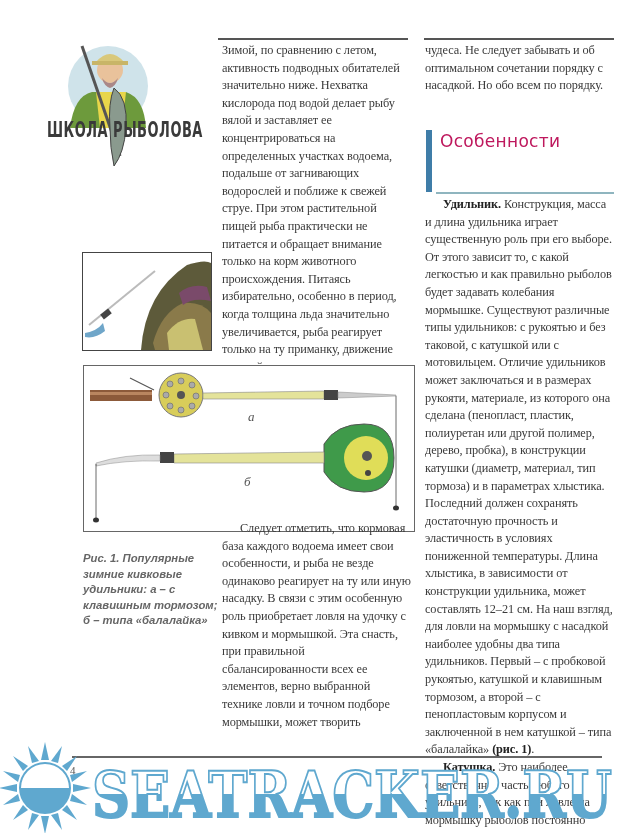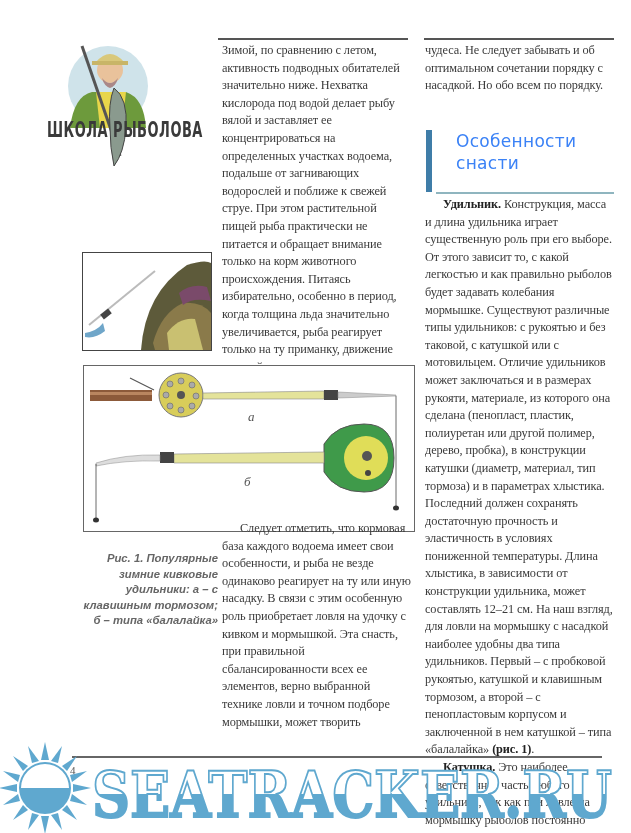--- a/index.html
+++ b/index.html
@@ -6,23 +6,23 @@
   body{width:631px;height:833px;position:relative;overflow:hidden;font-family:"Liberation Serif","DejaVu Serif",serif;color:#333;}
   .topline{position:absolute;top:38px;height:2px;background:#555;}
   .col{position:absolute;font-size:12.3px;line-height:17.6px;color:#3a3a3a;letter-spacing:-0.1px;}
   .col p{margin:0;}
   .indent{text-indent:18px;}
   .b{font-weight:bold;color:#222;margin-top:24px;}
   .logo{position:absolute;left:30px;top:28px;width:180px;height:140px;}
   .logo-text{position:absolute;left:47px;top:118px;font-family:"DejaVu Sans",sans-serif;font-size:13px;font-weight:bold;color:#3a3a3a;letter-spacing:0.5px;transform:scaleY(1.6);transform-origin:top left;}
   .photo{position:absolute;left:82px;top:252px;width:128px;height:97px;border:1.5px solid #444;overflow:hidden;background:#fff;}
   .figure{position:absolute;left:83px;top:365px;width:330px;height:165px;border:1.5px solid #666;background:#fff;}
-  .caption{position:absolute;left:83px;top:551px;width:135px;font-family:"Liberation Sans",sans-serif;font-size:11.3px;line-height:15.5px;font-style:italic;font-weight:bold;color:#666;text-align:right;}
+  .caption{position:absolute;left:83px;top:551px;width:135px;font-family:"Liberation Sans",sans-serif;font-size:11.3px;line-height:15.5px;font-style:italic;font-weight:bold;color:#666;}
   .heading-bar{position:absolute;left:426px;top:130px;width:6px;height:62px;background:#3f7da8;}
-  .heading{position:absolute;left:456px;top:130px;font-family:"DejaVu Sans",sans-serif;font-size:17px;line-height:22px;color:#3b82f6;letter-spacing:0.3px;}
+  .heading{position:absolute;left:440px;top:130px;font-family:"DejaVu Sans",sans-serif;font-size:17px;line-height:22px;color:#be185d;letter-spacing:0.3px;}
   .heading-rule{position:absolute;left:436px;top:192px;width:178px;height:1.5px;background:#8fb5bf;}
   .bottomline{position:absolute;left:72px;top:756px;width:530px;height:1.5px;background:#666;}
   .pageno{position:absolute;left:70px;top:764px;font-size:11px;color:#555;}
   .wm{position:absolute;left:0;top:730px;width:519px;height:103px;}
 </style>
 </head>
 <body>
 
 <div class="topline" style="left:218px;width:190px;"></div>
 <div class="topline" style="left:424px;width:190px;"></div>
@@ -102,21 +102,20 @@
   <p class="indent">Следует отметить, что кормовая база каждого водоема имеет свои особенности, и рыба не везде одинаково реагирует на ту или иную насадку. В связи с этим особенную роль приобретает ловля на удочку с кивком и мормышкой. Эта снасть, при правильной сбалансированности всех ее элементов, верно выбранной технике ловли и точном подборе мормышки, может творить</p>
 </div>
 
 <div class="col" style="left:425px;top:42px;width:190px;">
   <p>чудеса. Не следует забывать и об оптимальном сочетании порядку с насадкой. Но обо всем по порядку.</p>
 </div>
 
 <div class="heading-bar"></div>
 <div class="heading">
   <div>Особенности</div>
-  <div>снасти</div>
 </div>
 <div class="heading-rule"></div>
 
 <div class="col" style="left:425px;top:196px;width:190px;">
   <p class="indent"><span class="b">Удильник.</span><span> Конструкция, масса и длина удильника играет существенную роль при его выборе. От этого зависит то, с какой легкостью и как правильно рыболов будет задавать колебания мормышке. Существуют различные типы удильников: с рукоятью и без таковой, с катушкой или с мотовильцем. Отличие удильников может заключаться и в размерах рукояти, материале, из которого она сделана (пенопласт, пластик, полиуретан или другой полимер, дерево, пробка), в конструкции катушки (диаметр, материал, тип тормоза) и в параметрах хлыстика. Последний должен сохранять достаточную прочность и эластичность в условиях пониженной температуры. Длина хлыстика, в зависимости от конструкции удильника, может составлять 12–21 см. На наш взгляд, для ловли на мормышку с насадкой наиболее удобны два типа удильников. Первый – с пробковой рукоятью, катушкой и клавишным тормозом, а второй – с пенопластовым корпусом и заключенной в нем катушкой – типа «балалайка» </span><span class="b">(рис. 1)</span><span>.</span></p>
   <p class="indent"><span class="b">Катушка.</span><span> Это наиболее ответственная часть любого удильника, так как при ловле на мормышку рыболов постоянно</span></p>
 </div>
 
 <div class="bottomline"></div>
 <div class="pageno">4</div>

